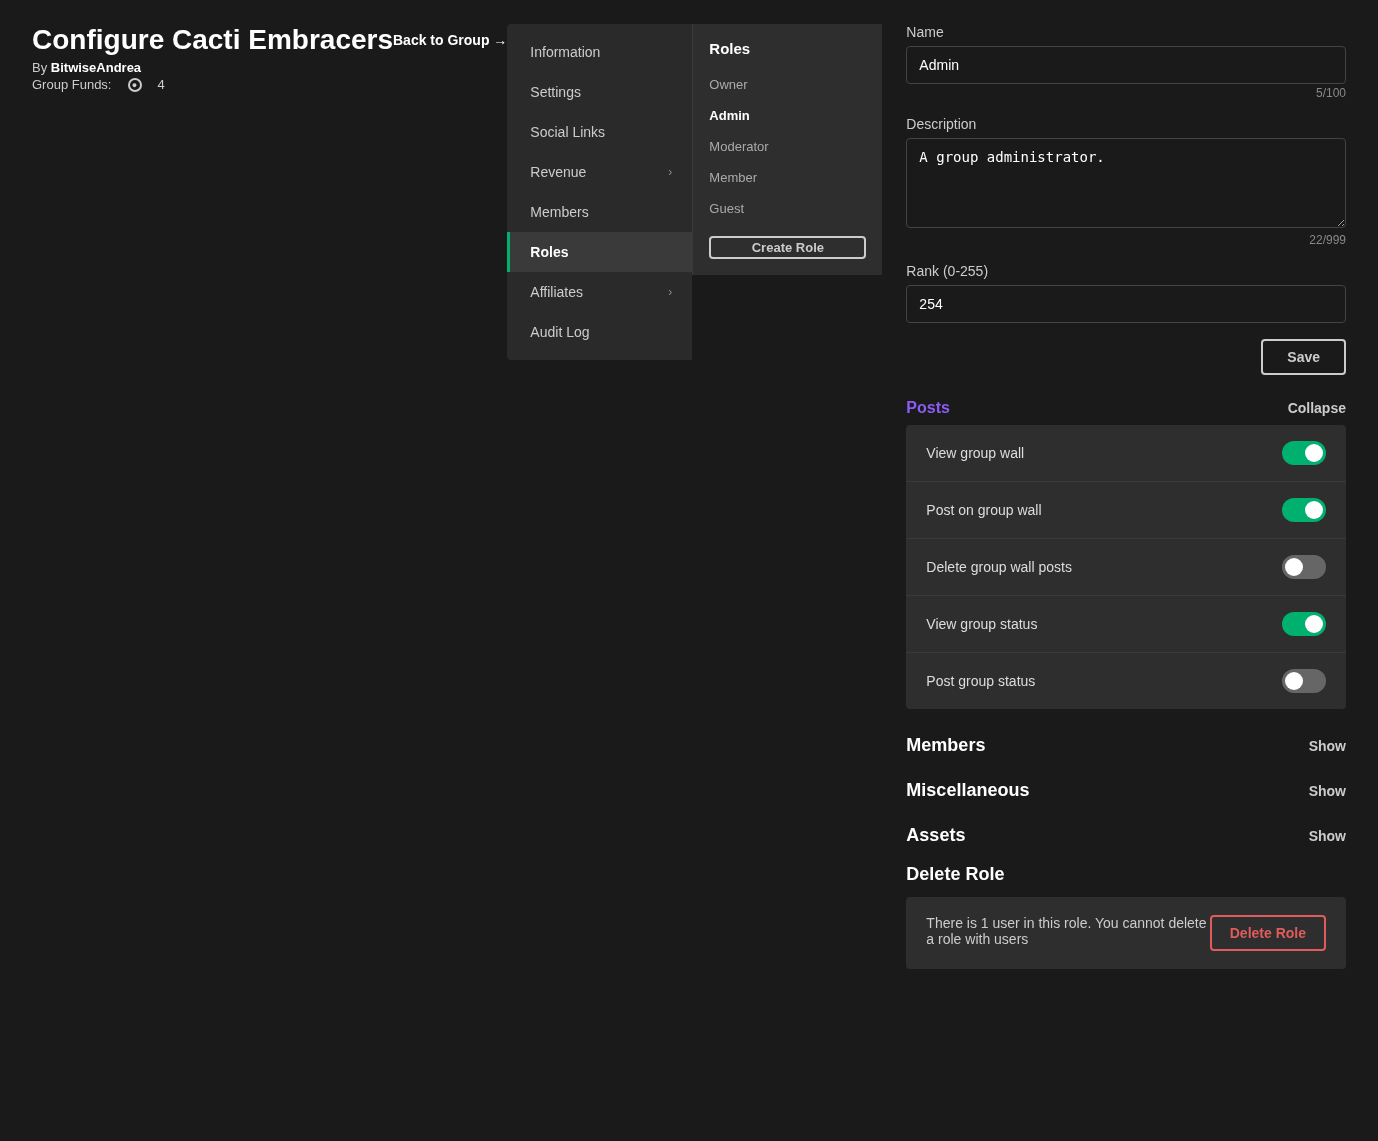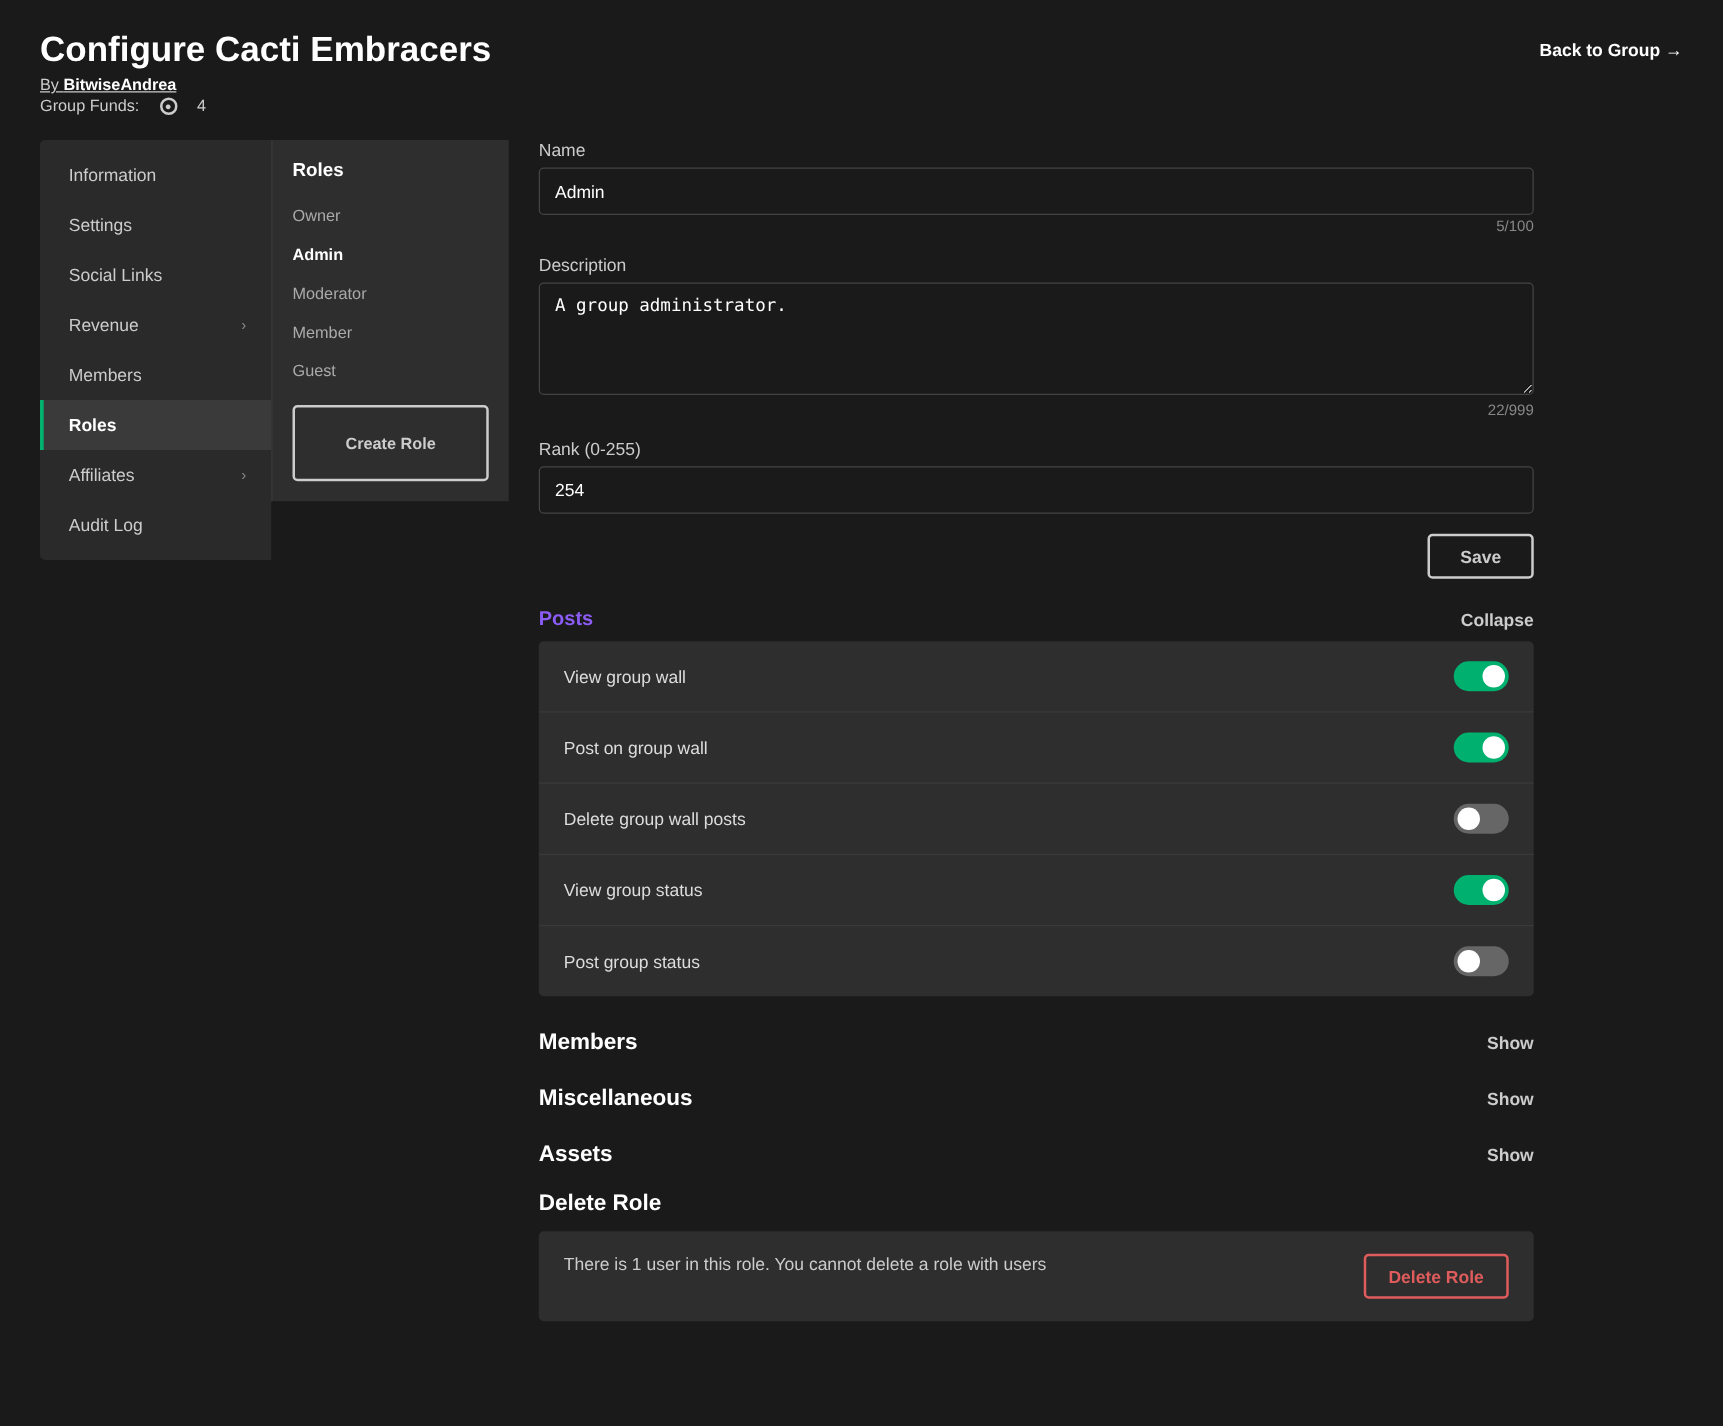--- a/index.html
+++ b/index.html
@@ -6,21 +6,21 @@
     body {
       background-color: #1a1a1a;
       color: #e0e0e0;
       font-family: 'Segoe UI', Arial, sans-serif;
       font-size: 14px;
       min-height: 1141px;
     }
 
     .page-container {
       display: flex;
-      flex-direction: column;
+      flex-direction: row;
       padding: 24px 32px 32px 32px;
       min-height: 1141px;
     }
 
     .page-header {
       display: flex;
       justify-content: space-between;
       align-items: flex-start;
       margin-bottom: 20px;
     }
@@ -28,21 +28,20 @@
     .header-left h1 {
       font-size: 28px;
       font-weight: 700;
       color: #ffffff;
       margin-bottom: 4px;
     }
 
     .header-meta {
       font-size: 13px;
       color: #cccccc;
-      text-decoration: underline;
     }
 
     .header-meta .username {
       font-weight: 700;
       color: #ffffff;
     }
 
     .group-funds {
       display: flex;
       align-items: center;
@@ -139,21 +138,21 @@
       font-size: 13px;
     }
 
     .role-item.active {
       color: #ffffff;
       font-weight: 700;
     }
 
     .create-role-btn {
       margin: 12px 16px 0 16px;
-      padding: 21px 14px;
+      padding: 2px 14px;
       background-color: transparent;
       border: 2px solid #cccccc;
       border-radius: 4px;
       color: #cccccc;
       font-size: 13px;
       font-weight: 600;
       cursor: pointer;
       width: calc(100% - 32px);
     }
 

